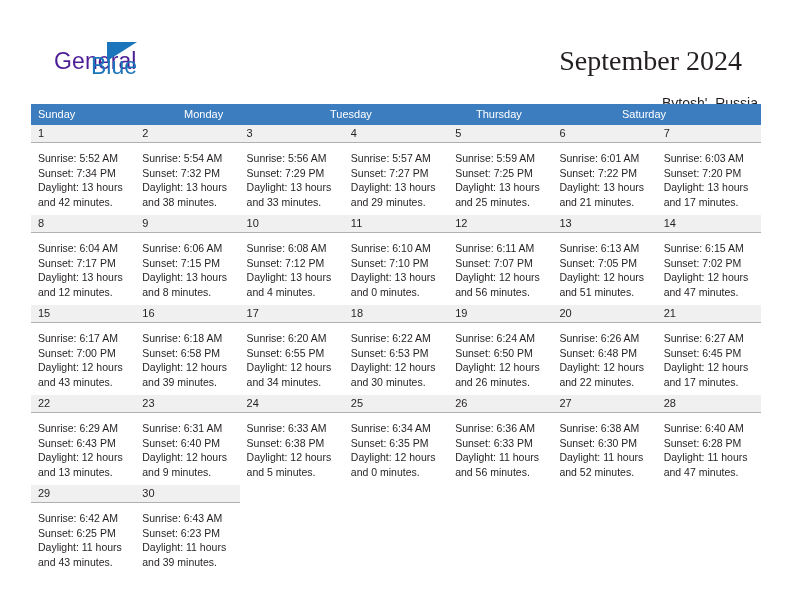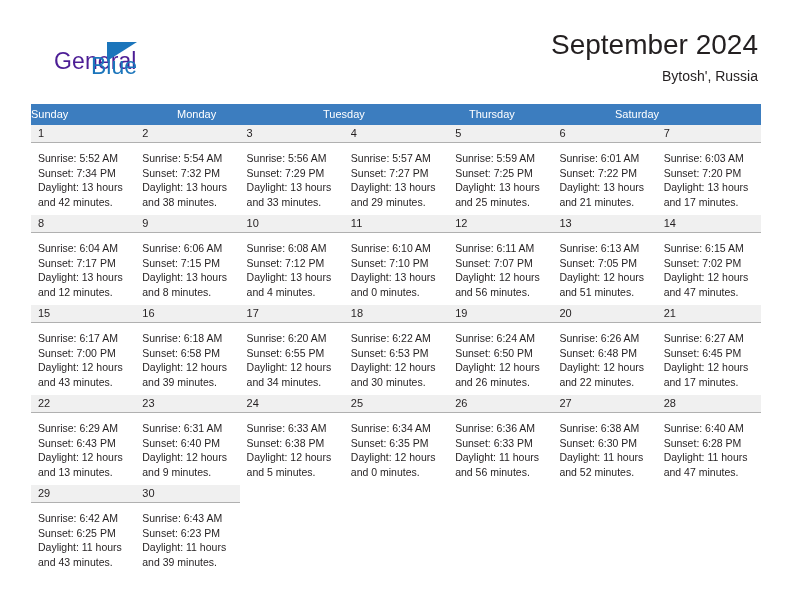--- a/index.html
+++ b/index.html
@@ -64,21 +64,22 @@
     right: 34px;
     top: 28px;
     text-align: right;
   }
   .cal-title {
     font-size: 28px;
     color: #231f20;
     line-height: 34px;
     white-space: nowrap;
     font-weight: normal;
-    margin: 0;
+    margin: 16px;
+    font-family: Liberation Serif, serif;
   }
   .cal-subtitle {
     font-size: 14px;
     color: #231f20;
     line-height: 18px;
     margin-top: 5px;
     white-space: nowrap;
   }
 
   
@@ -92,20 +93,21 @@
   .weekday-row {
     display: flex;
     background: #3c7dbf;
     height: 21px;
   }
   .weekday {
     flex: 1 1 0;
     color: #ffffff;
     font-size: 11px;
     line-height: 21px;
+    padding-left: 7px;
     box-sizing: border-box;
     white-space: nowrap;
     overflow: hidden;
   }
 
   .week-row {
     display: flex;
     height: 90px;
   }
   .week-row.last {

